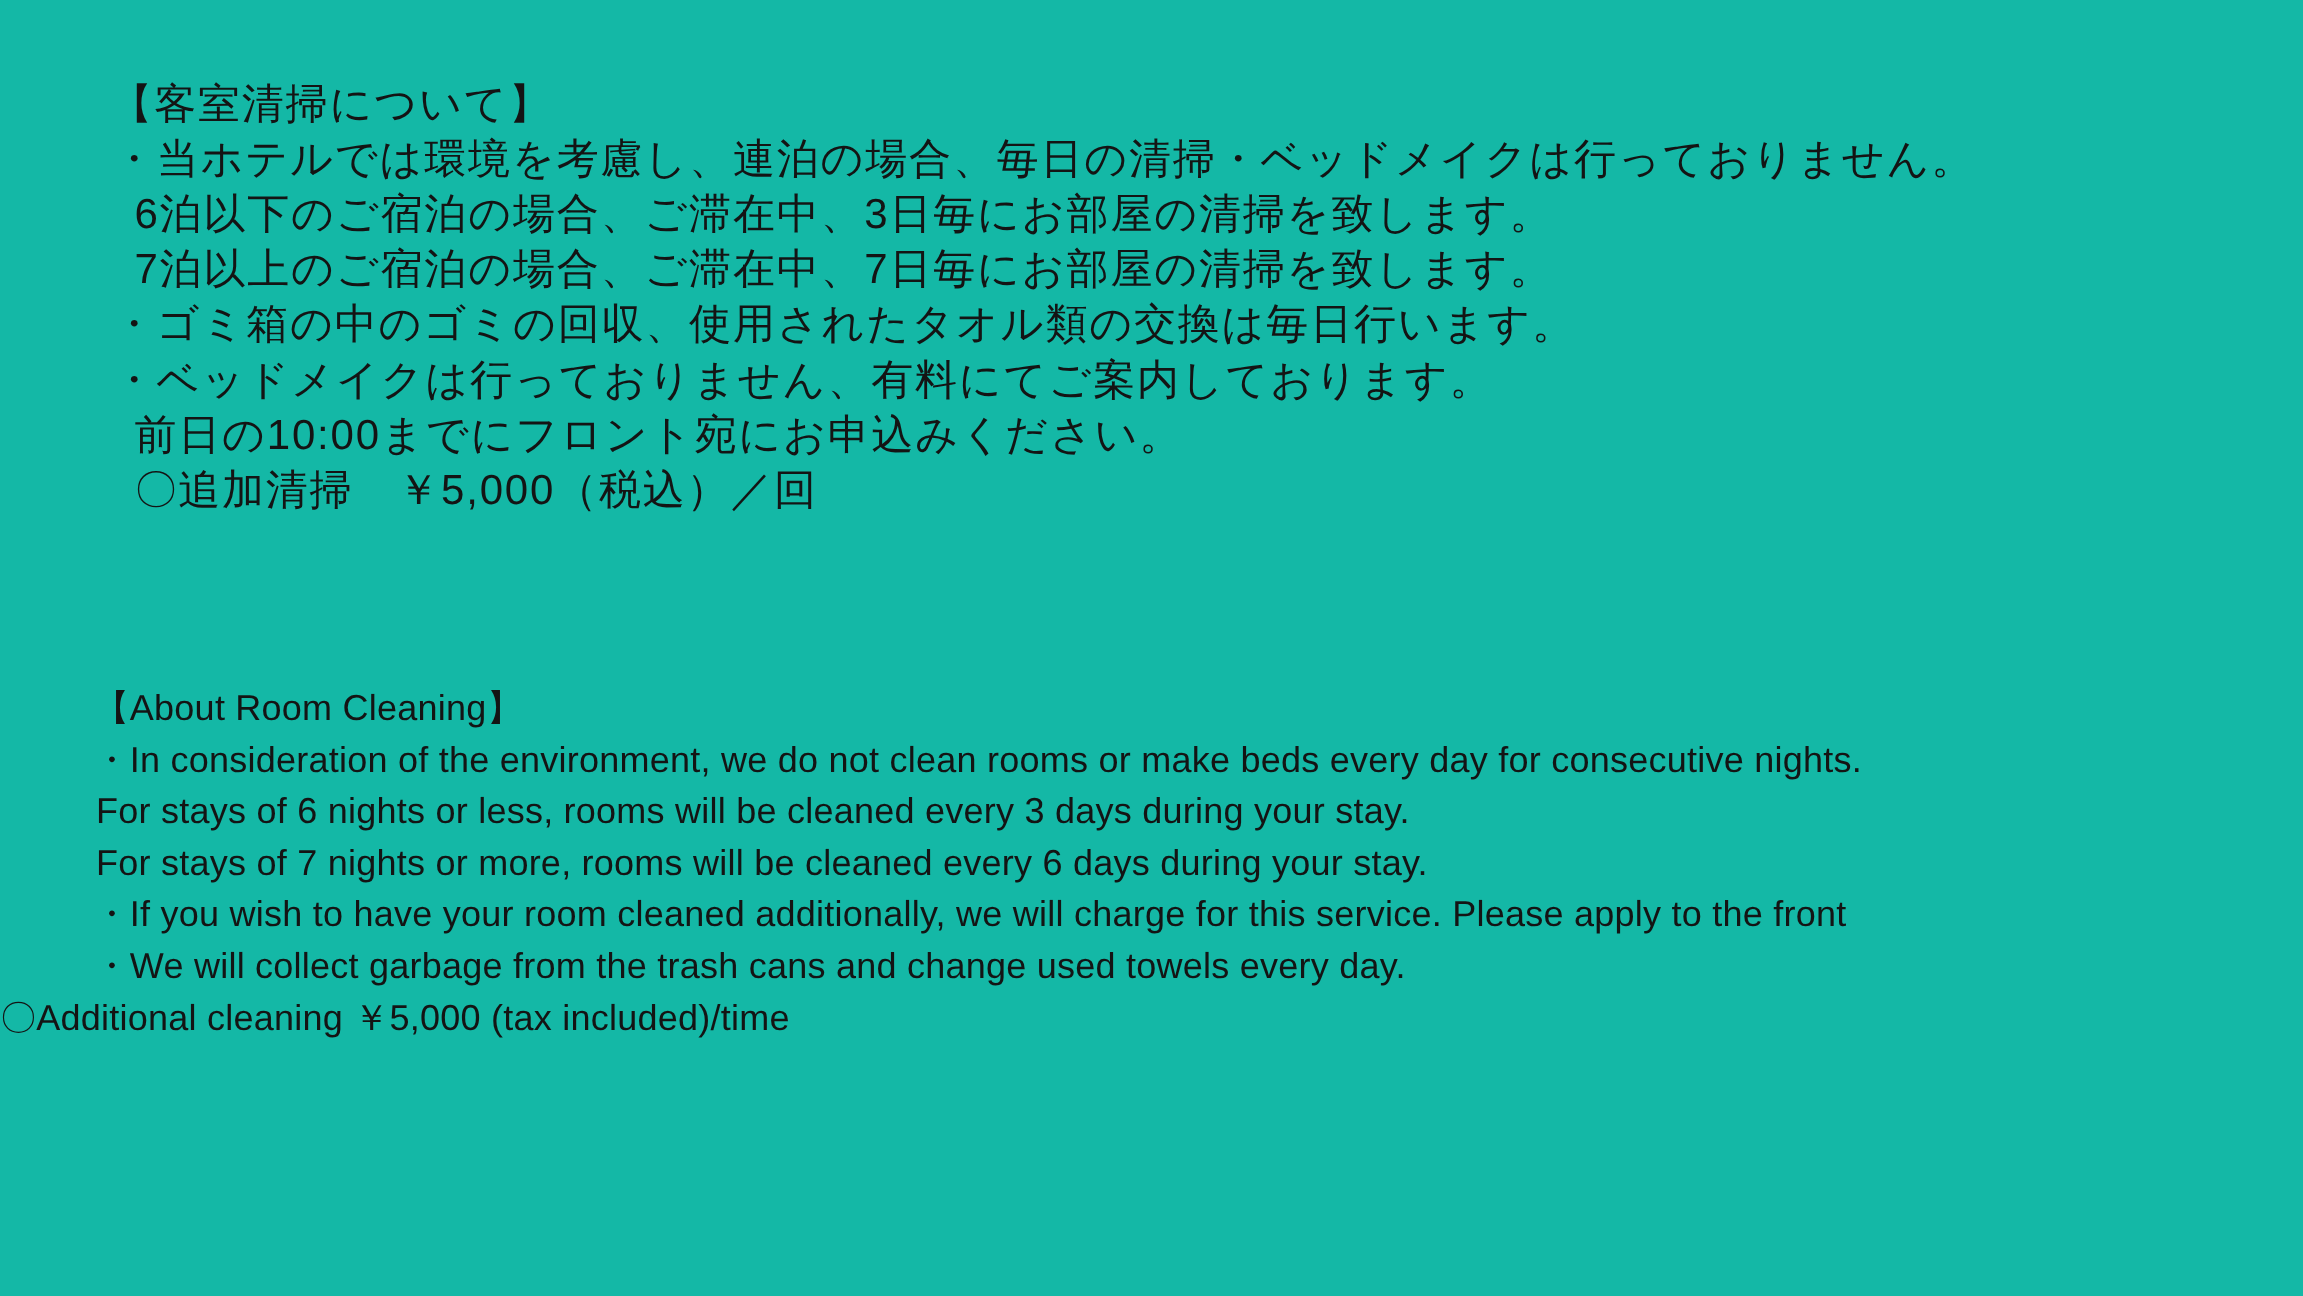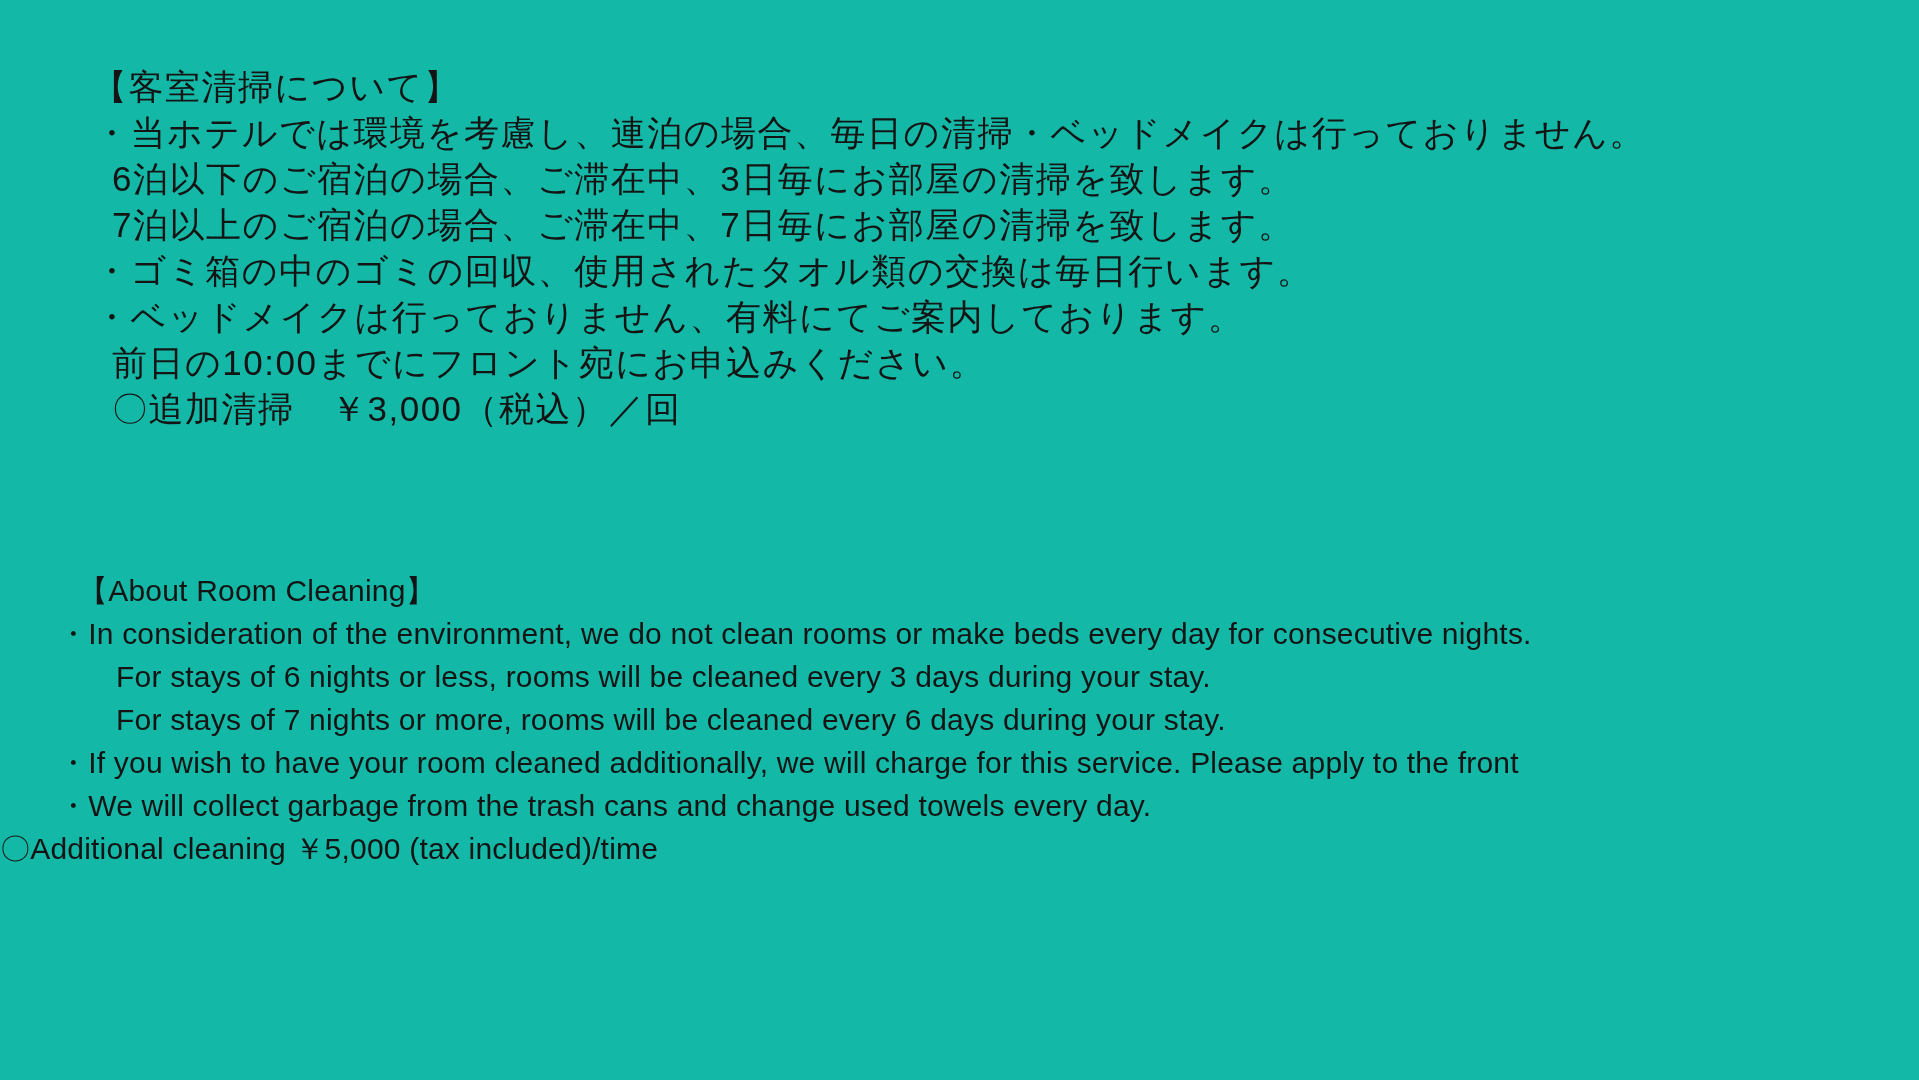--- a/index.html
+++ b/index.html
@@ -33,41 +33,41 @@
     font-size: 30px;
     line-height: 43px;
     letter-spacing: 0.2px;
   }
   
   .ja-title  { margin-left: 92px; }
   .ja-bullet { margin-left: 94px; }
   .ja-sub    { margin-left: 112px; }
 
   .en-title  { margin-left: 78px; }
-  .en-bullet { margin-left: 58px; }
-  .en-sub    { margin-left: 116px; }
+  .en-bullet { margin-left: 78px; }
+  .en-sub    { margin-left: 80px; }
   .en-flush  { margin-left: 74px; }
   .en-circle { }
 
   .section-spacer { height: 137px; }
 </style>
 </head>
 <body>
 
 <div class="page">
 
   <div class="section japanese ja">
     <p class="line ja-title">【客室清掃について】</p>
     <p class="line ja-bullet">・当ホテルでは環境を考慮し、連泊の場合、毎日の清掃・ベッドメイクは行っておりません。</p>
     <p class="line ja-sub">6泊以下のご宿泊の場合、ご滞在中、3日毎にお部屋の清掃を致します。</p>
     <p class="line ja-sub">7泊以上のご宿泊の場合、ご滞在中、7日毎にお部屋の清掃を致します。</p>
     <p class="line ja-bullet">・ゴミ箱の中のゴミの回収、使用されたタオル類の交換は毎日行います。</p>
     <p class="line ja-bullet">・ベッドメイクは行っておりません、有料にてご案内しております。</p>
     <p class="line ja-sub">前日の10:00までにフロント宛にお申込みください。</p>
-    <p class="line ja-sub">〇追加清掃　￥3,000（税込）／回</p>
+    <p class="line ja-sub">〇追加清掃　￥5,000（税込）／回</p>
   </div>
 
   <div class="section-spacer"></div>
 
   <div class="section english en">
     <p class="line en-title">【About Room Cleaning】</p>
     <p class="line en-bullet">・In consideration of the environment, we do not clean rooms or make beds every day for consecutive nights.</p>
     <p class="line en-sub">For stays of 6 nights or less, rooms will be cleaned every 3 days during your stay.</p>
     <p class="line en-sub">For stays of 7 nights or more, rooms will be cleaned every 6 days during your stay.</p>
     <p class="line en-bullet">・If you wish to have your room cleaned additionally, we will charge for this service. Please apply to the front</p>

